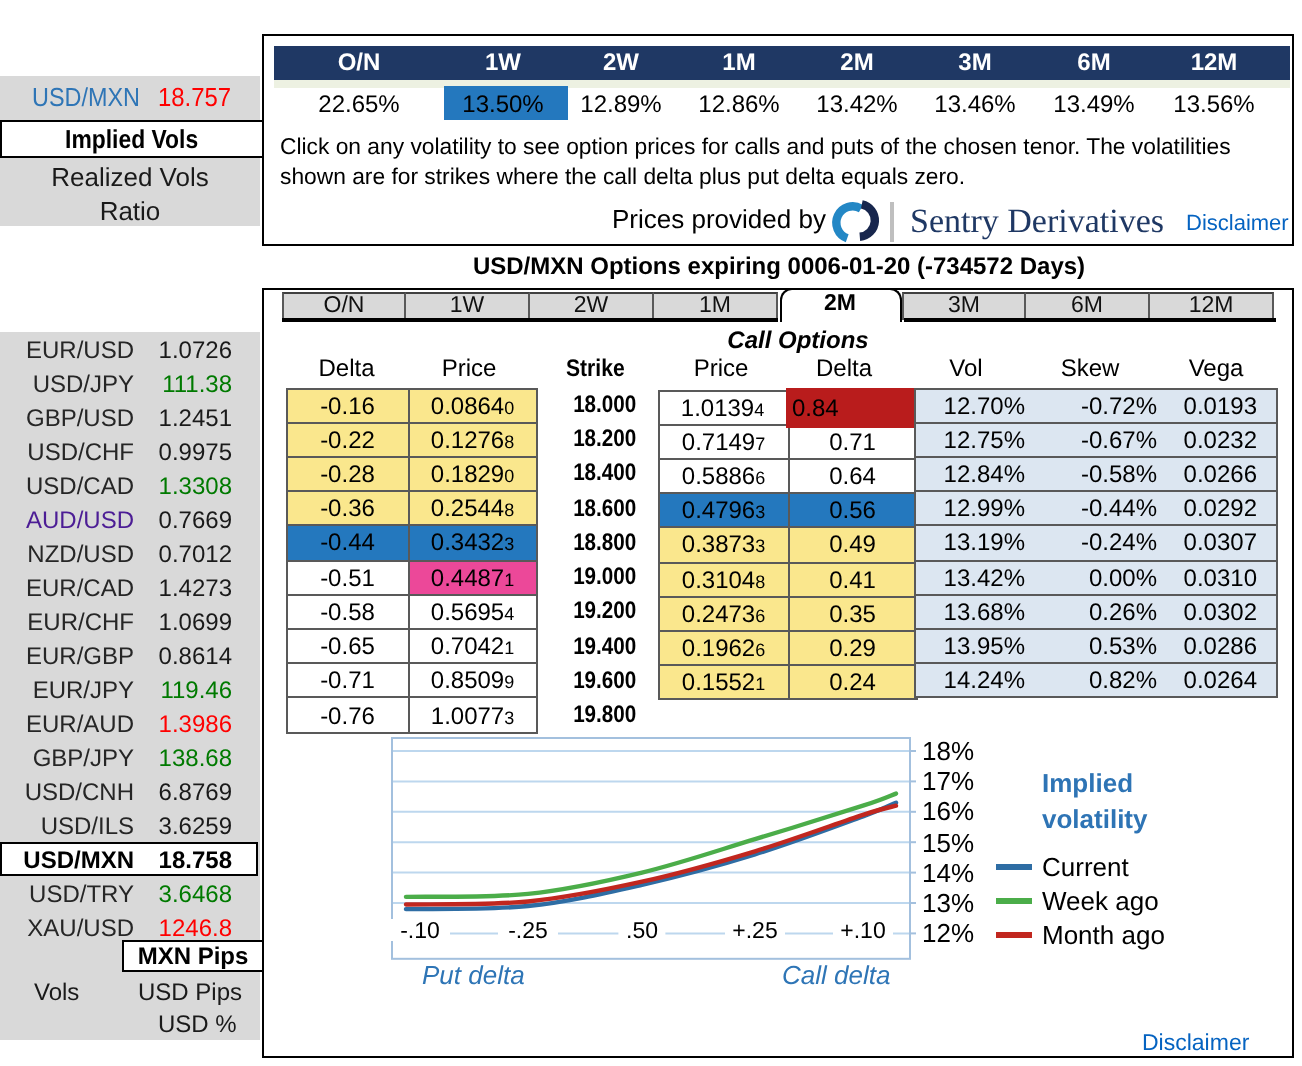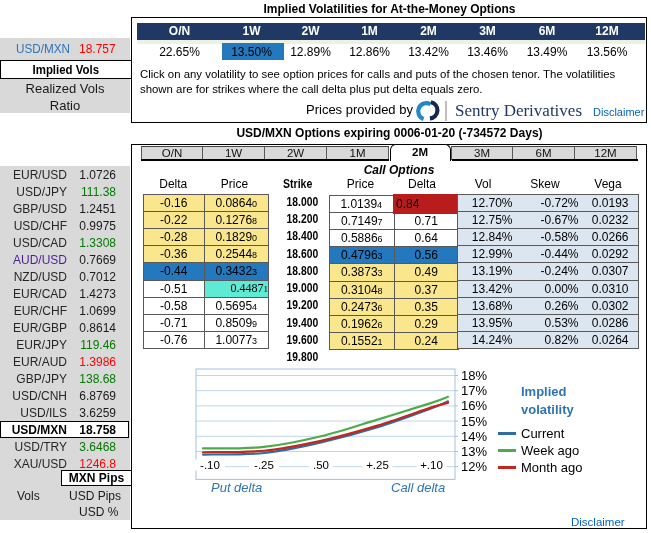--- a/index.html
+++ b/index.html
@@ -58,21 +58,20 @@
     </div>
 <div class="abs" style="left:0;top:420.5px;width:127px;height:15px;background:#fff;border:1.5px solid #000;font-size:12px;font-weight:bold;">
 <span style="position:absolute;right:61px;top:1px;">USD/MXN</span>
 <span style="position:absolute;right:12px;top:1px;">18.758</span>
     </div>
 <div class="abs" style="left:61px;top:470px;width:69px;height:14px;background:#fff;border:1.5px solid #000;font-size:12px;font-weight:bold;text-align:center;">MXN Pips</div>
 <div class="abs" style="left:17px;top:489px;font-size:12px;color:#1a1a1a;">Vols</div>
 <div class="abs" style="left:69px;top:489px;font-size:12px;color:#1a1a1a;">USD Pips</div>
 <div class="abs" style="left:79px;top:505px;font-size:12px;color:#1a1a1a;">USD&nbsp;%</div>
 
-<div class="abs ctr" style="left:131px;top:2px;width:517px;font-size:12px;font-weight:bold;">Implied Volatilities for At-the-Money Options</div>
 <div class="abs" style="left:131px;top:17px;width:514px;height:104px;border:1.5px solid #000;background:#fff;"></div>
 <div class="abs" style="left:137px;top:23px;width:508px;height:17px;background:#1F3864;"></div>
 <div class="abs" style="left:137px;top:40px;width:508px;height:4px;background:#EDF1E2;"></div>
 <div class="abs" style="left:137px;top:24px;width:508px;height:15px;color:#fff;font-weight:bold;font-size:12px;">
       <span style="position:absolute;left:0px;width:85px;text-align:center;">O/N</span>
       <span style="position:absolute;left:85px;width:59px;text-align:center;">1W</span>
       <span style="position:absolute;left:144px;width:59px;text-align:center;">2W</span>
       <span style="position:absolute;left:203px;width:59px;text-align:center;">1M</span>
       <span style="position:absolute;left:262px;width:59px;text-align:center;">2M</span>
       <span style="position:absolute;left:321px;width:59px;text-align:center;">3M</span>
@@ -143,25 +142,29 @@
         <tr style="height:17.23px;">
           <td style="border:1px solid #595959;padding:0;text-align:center;overflow:hidden;width:59.5px;background:#FAE78D;">-0.36</td>
           <td style="border:1px solid #595959;padding:0;text-align:center;overflow:hidden;width:63.5px;background:#FAE78D;">0.2544<span style="font-size:9px;">8</span></td>
         </tr>
         <tr style="height:17.23px;">
           <td style="border:1px solid #595959;padding:0;text-align:center;overflow:hidden;width:59.5px;background:#2478BE;">-0.44</td>
           <td style="border:1px solid #595959;padding:0;text-align:center;overflow:hidden;width:63.5px;background:#2478BE;">0.3432<span style="font-size:9px;">3</span></td>
         </tr>
         <tr style="height:17.23px;">
           <td style="border:1px solid #595959;padding:0;text-align:center;overflow:hidden;width:59.5px;background:#FFFFFF;">-0.51</td>
-          <td style="border:1px solid #595959;padding:0;text-align:right;overflow:hidden;width:63.5px;background:#5eead4;font-family:Liberation Serif, serif;">0.4487<span style="font-size:9px;">1</span></td>
+          <td style="border:1px solid #595959;padding:0;text-align:center;overflow:hidden;width:63.5px;background:#ec4899;">0.4487<span style="font-size:9px;">1</span></td>
         </tr>
         <tr style="height:17.23px;">
           <td style="border:1px solid #595959;padding:0;text-align:center;overflow:hidden;width:59.5px;background:#FFFFFF;">-0.58</td>
           <td style="border:1px solid #595959;padding:0;text-align:center;overflow:hidden;width:63.5px;background:#FFFFFF;">0.5695<span style="font-size:9px;">4</span></td>
+        </tr>
+        <tr style="height:17.23px;">
+          <td style="border:1px solid #595959;padding:0;text-align:center;overflow:hidden;width:59.5px;background:#FFFFFF;">-0.65</td>
+          <td style="border:1px solid #595959;padding:0;text-align:center;overflow:hidden;width:63.5px;background:#FFFFFF;">0.7042<span style="font-size:9px;">1</span></td>
         </tr>
         <tr style="height:17.23px;">
           <td style="border:1px solid #595959;padding:0;text-align:center;overflow:hidden;width:59.5px;background:#FFFFFF;">-0.71</td>
           <td style="border:1px solid #595959;padding:0;text-align:center;overflow:hidden;width:63.5px;background:#FFFFFF;">0.8509<span style="font-size:9px;">9</span></td>
         </tr>
         <tr style="height:17.23px;">
           <td style="border:1px solid #595959;padding:0;text-align:center;overflow:hidden;width:59.5px;background:#FFFFFF;">-0.76</td>
           <td style="border:1px solid #595959;padding:0;text-align:center;overflow:hidden;width:63.5px;background:#FFFFFF;">1.0077<span style="font-size:9px;">3</span></td>
         </tr>
       </tbody>
@@ -193,21 +196,21 @@
         <tr style="height:17.23px;">
           <td style="border:1px solid #595959;padding:0;text-align:center;overflow:hidden;width:63.5px;background:#2478BE;">0.4796<span style="font-size:9px;">3</span></td>
           <td style="border:1px solid #595959;padding:0;text-align:center;overflow:hidden;width:60.5px;background:#2478BE;">0.56</td>
         </tr>
         <tr style="height:17.23px;">
           <td style="border:1px solid #595959;padding:0;text-align:center;overflow:hidden;width:63.5px;background:#FAE78D;">0.3873<span style="font-size:9px;">3</span></td>
           <td style="border:1px solid #595959;padding:0;text-align:center;overflow:hidden;width:60.5px;background:#FAE78D;">0.49</td>
         </tr>
         <tr style="height:17.23px;">
           <td style="border:1px solid #595959;padding:0;text-align:center;overflow:hidden;width:63.5px;background:#FAE78D;">0.3104<span style="font-size:9px;">8</span></td>
-          <td style="border:1px solid #595959;padding:0;text-align:center;overflow:hidden;width:60.5px;background:#FAE78D;">0.37</td>
+          <td style="border:1px solid #595959;padding:0;text-align:center;overflow:hidden;width:60.5px;background:#FAE78D;">0.41</td>
         </tr>
         <tr style="height:17.23px;">
           <td style="border:1px solid #595959;padding:0;text-align:center;overflow:hidden;width:63.5px;background:#FAE78D;">0.2473<span style="font-size:9px;">6</span></td>
           <td style="border:1px solid #595959;padding:0;text-align:center;overflow:hidden;width:60.5px;background:#FAE78D;">0.35</td>
         </tr>
         <tr style="height:17.23px;">
           <td style="border:1px solid #595959;padding:0;text-align:center;overflow:hidden;width:63.5px;background:#FAE78D;">0.1962<span style="font-size:9px;">6</span></td>
           <td style="border:1px solid #595959;padding:0;text-align:center;overflow:hidden;width:60.5px;background:#FAE78D;">0.29</td>
         </tr>
         <tr style="height:17.23px;">

